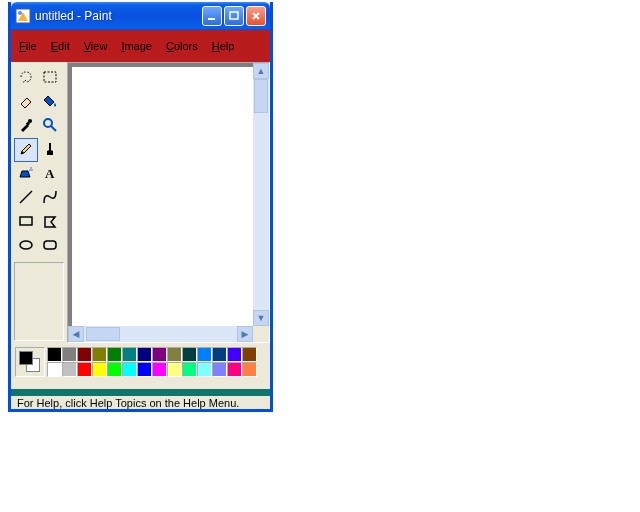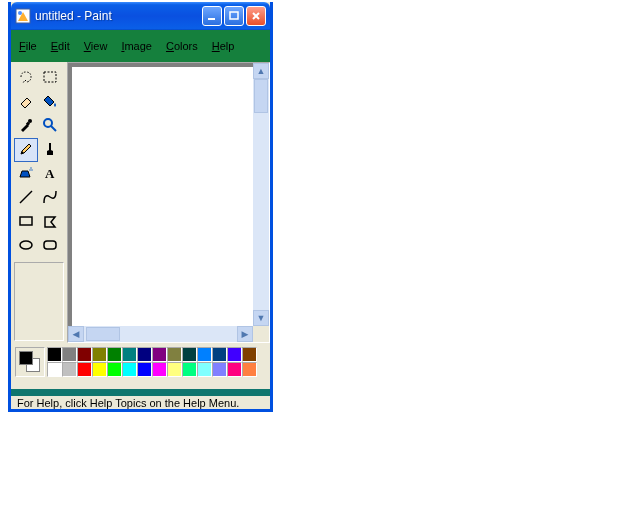--- a/index.html
+++ b/index.html
@@ -48,21 +48,21 @@
   }
   .winbtn.min, .winbtn.max {
     background: linear-gradient(to bottom, #6fa7ff, #2a6fe0);
   }
   .winbtn.close {
     background: linear-gradient(to bottom, #ff9d8a, #e8502a);
   }
 
   .menubar {
     height: 20px;
-    background: #15803d;
+    background: #b91c1c;
     display: flex;
     align-items: center;
     padding: 16px 4px;
     gap: 6px;
   }
   .menuitem {
     padding: 2px 4px;
     cursor: pointer;
   }
   .menuitem span.ul { text-decoration: underline; }

